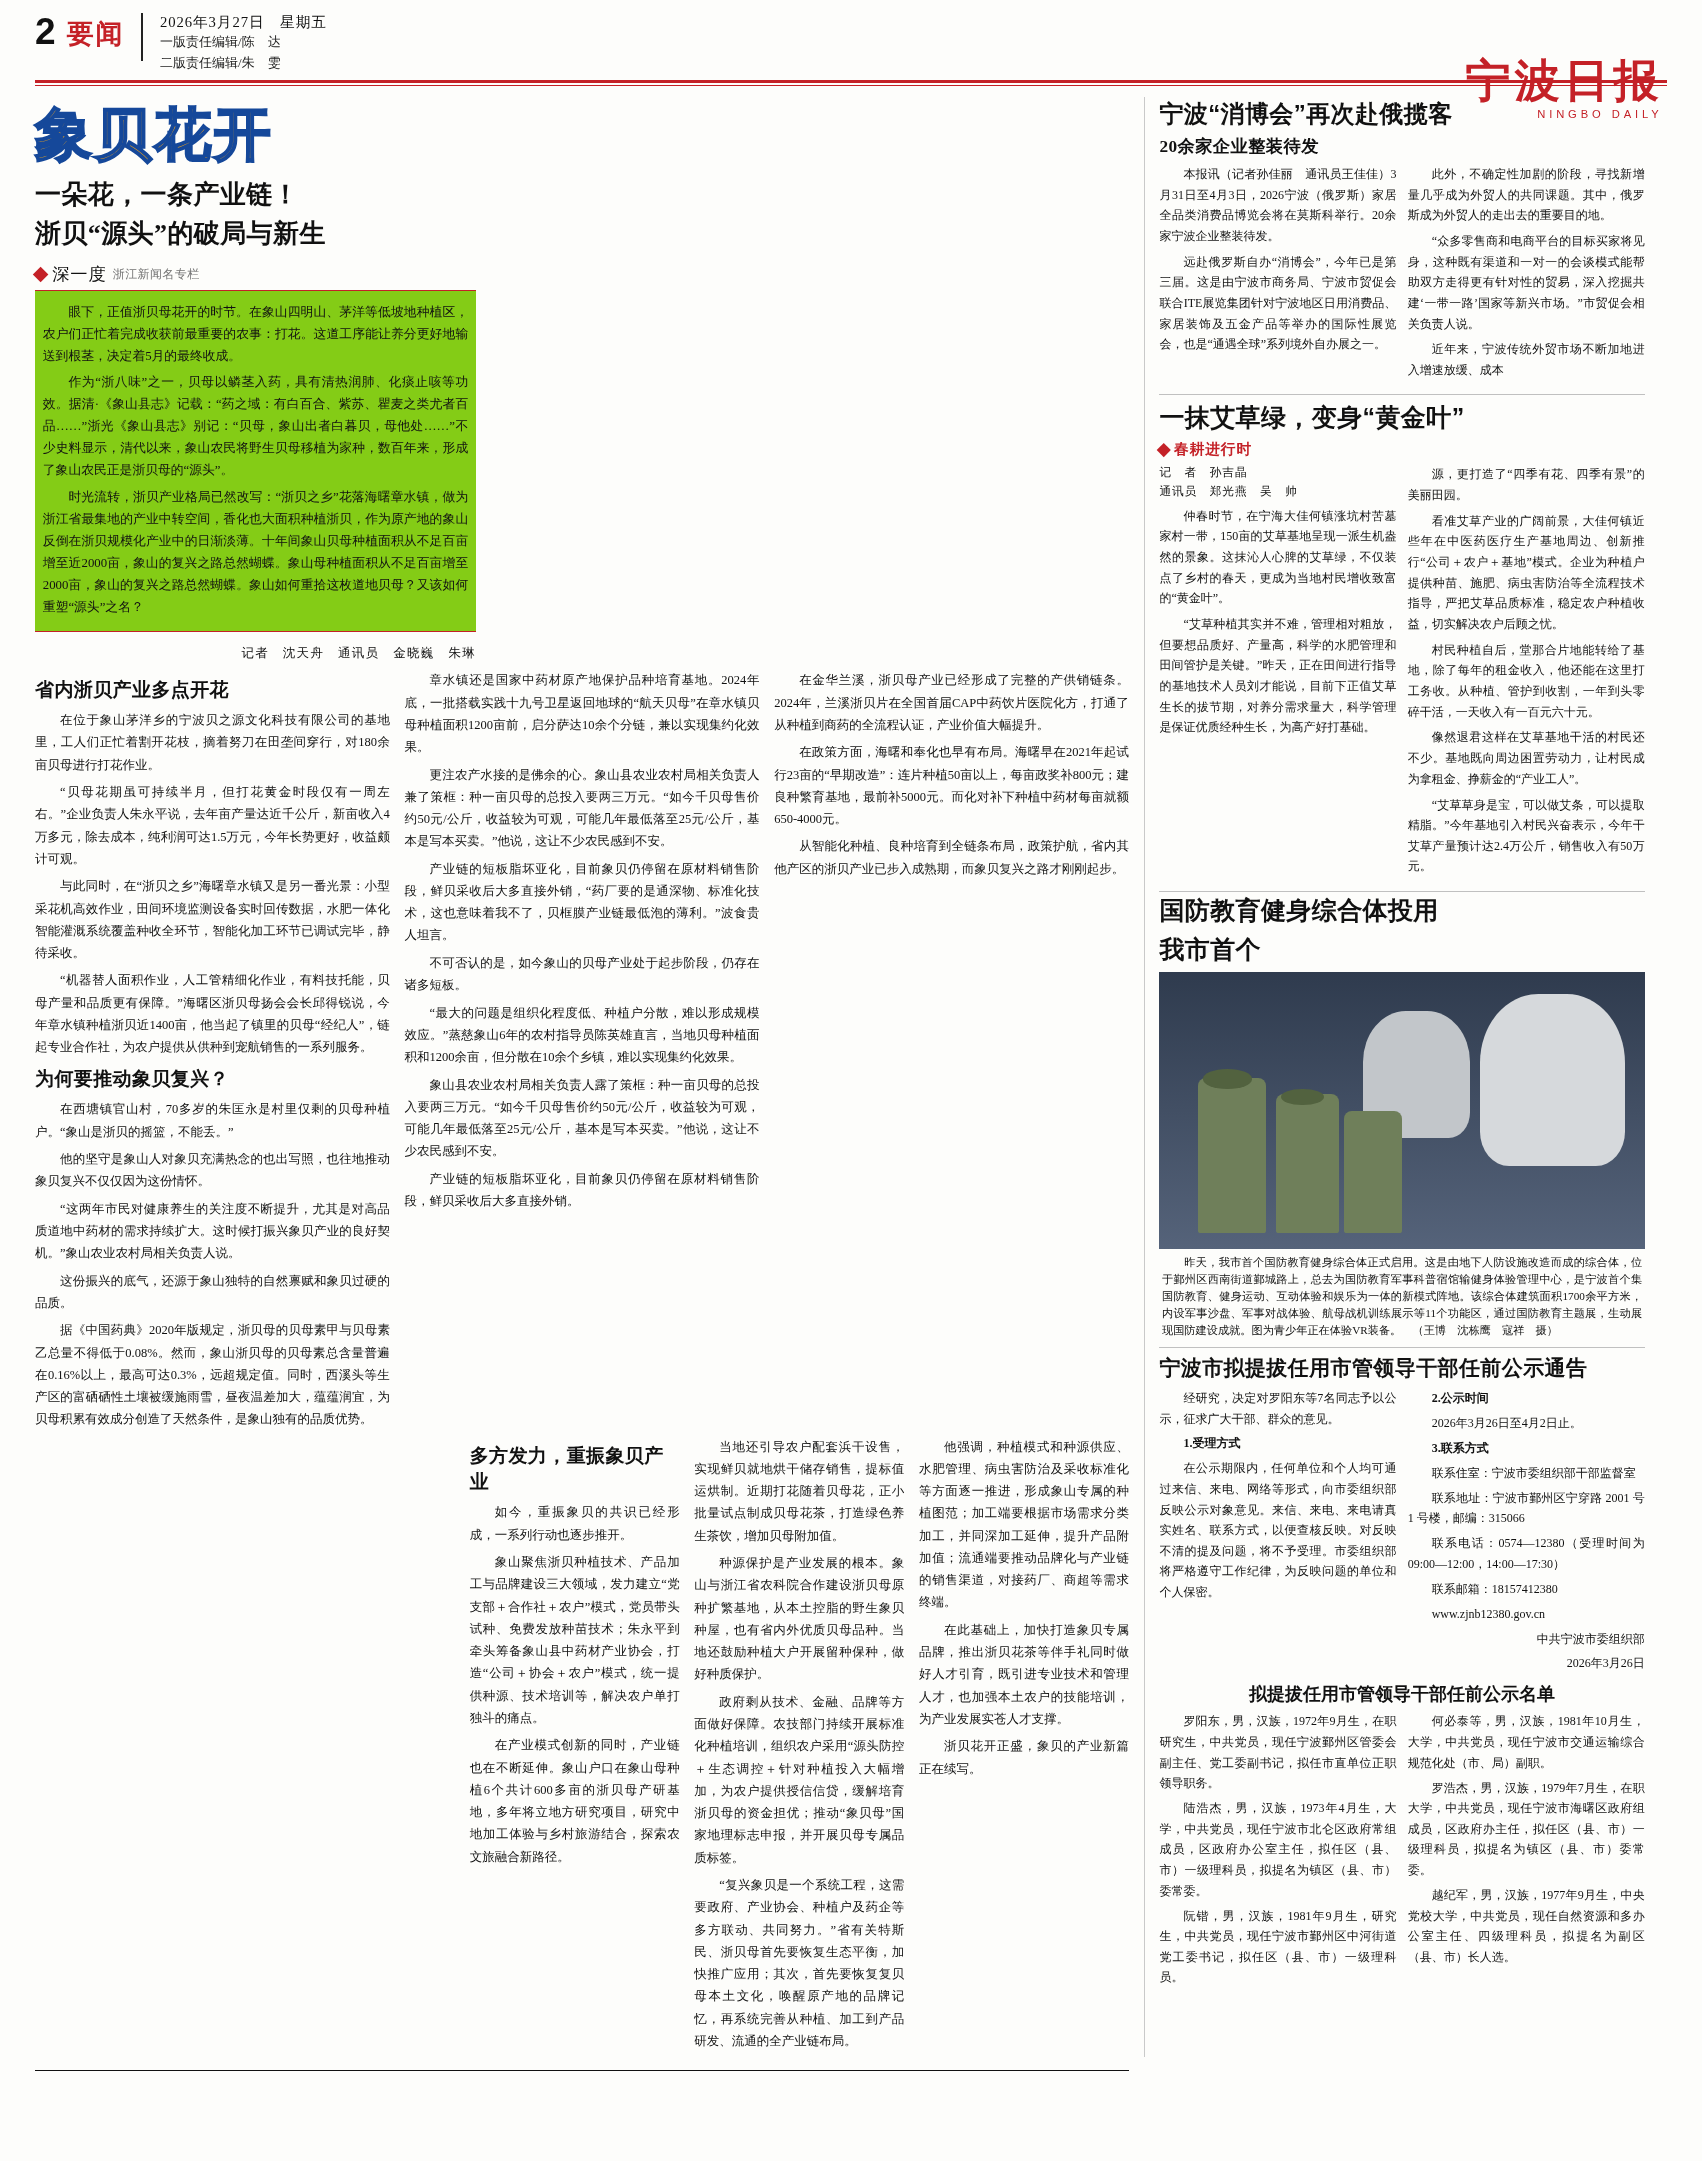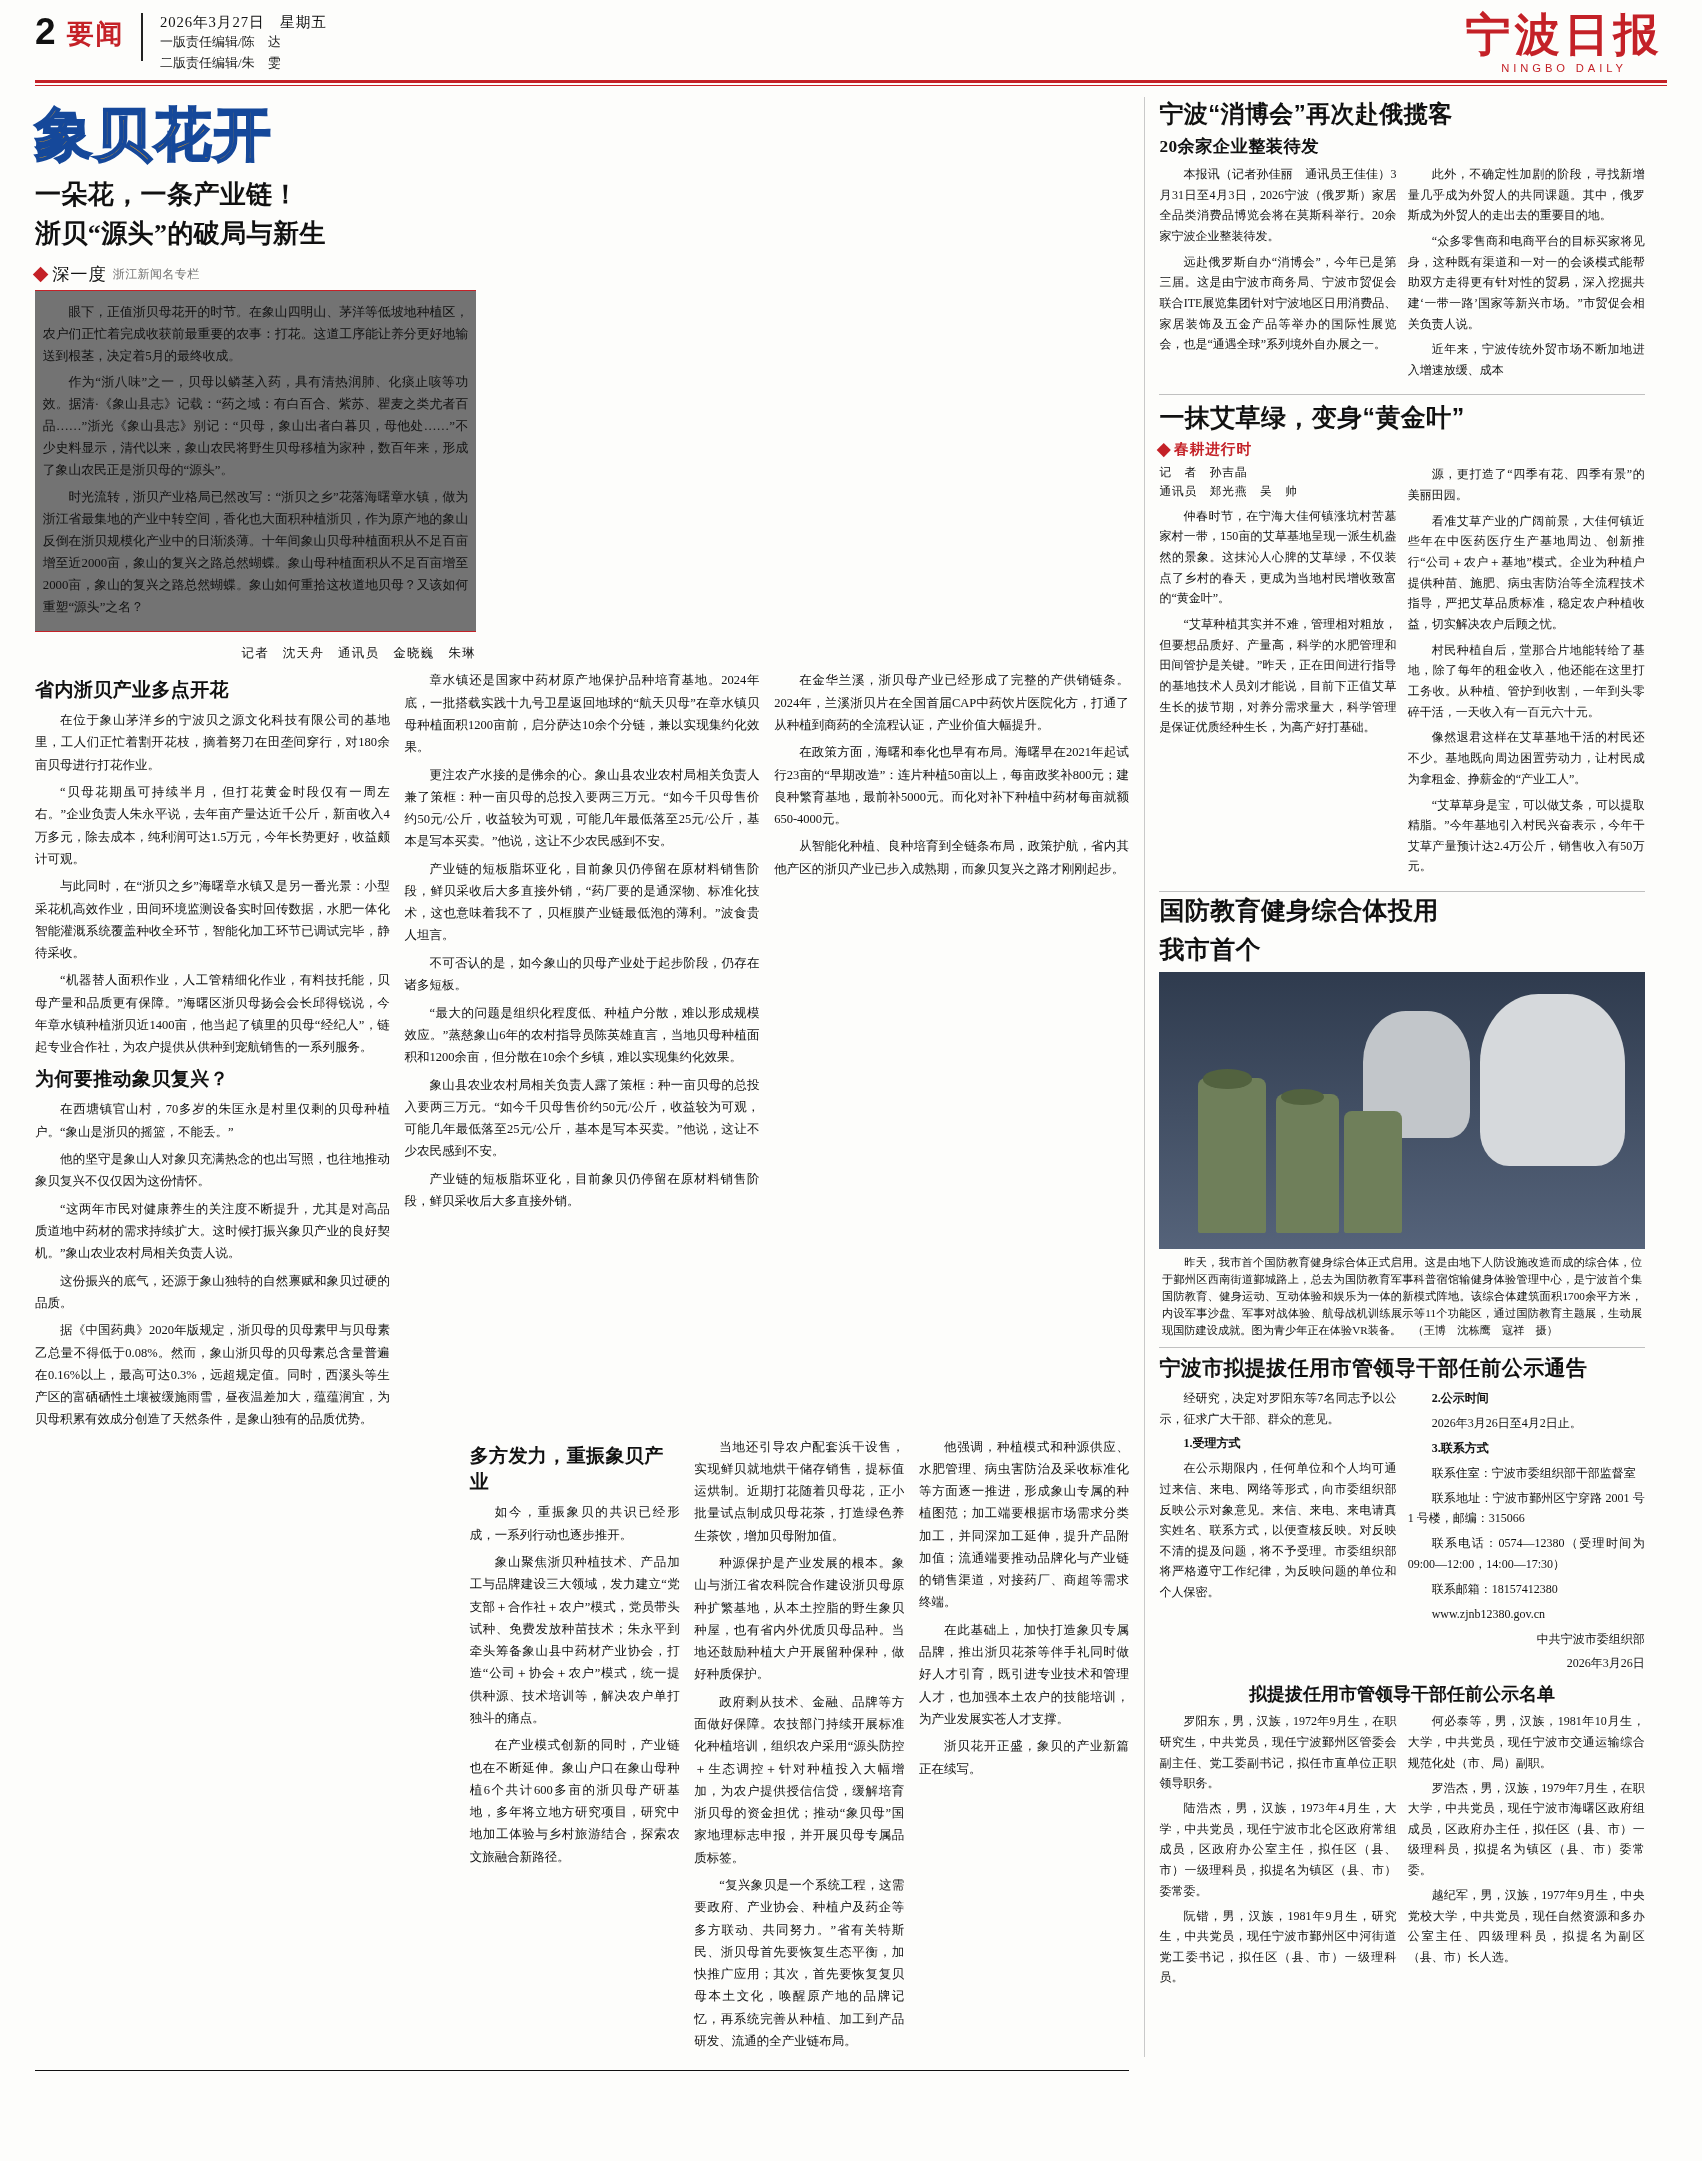--- a/index.html
+++ b/index.html
@@ -12,21 +12,21 @@
   }
   .page { position: relative; width: 1702px; height: 2643px; padding: 0 35px; }
 
   
   .masthead { display: flex; align-items: flex-start; padding-top: 13px; height: 76px; }
   .page-num { font-family: "Liberation Sans", sans-serif; font-size: 37px; font-weight: 700; color:#111; line-height: 1; margin-right: 11.2px; }
   .section-name { font-family:"Liberation Sans", sans-serif; font-size: 27px; font-weight: 700; color:#c42127; letter-spacing: 1.7px; line-height: 1.1; margin-top: 7px;}
   .mast-divider { width: 1.3px; background:#222; height: 48px; margin: 0 17.3px; }
   .mast-editors { font-size: 13px; line-height:1.6; color:#222; }
   .mast-date-line { font-size:14.7px; letter-spacing:0.9px; }
-  .mast-right { margin-left:auto; text-align:center; padding-right: 4.3px; }
+  .mast-right { margin-left:auto; text-align:right; padding-right: 4.3px; margin-top: 46px; }
   .logo-cn { font-family:"Liberation Serif", serif; font-size: 45px; font-weight: 700; color:#c42127; letter-spacing: 4.3px; line-height:1; }
   .logo-en { font-family:"Liberation Sans", sans-serif; font-size: 11.2px; letter-spacing: 3.9px; color:#c42127; margin-top:4.3px; }
   .mast-rule { height: 3px; background:#c42127; margin-top: 3.5px; }
   .mast-rule2 { height: 0.9px; background:#c42127; margin-top: 2.2px; }
 
   
   .body-wrap { display:flex; gap: 14.7px; margin-top: 11.2px; }
   .col-left { width: 1094px; }
   .col-right { width: 501px; border-left: 0.9px solid #c9c9c9; padding-left: 14.7px;}
 
@@ -40,21 +40,21 @@
     line-height: 1.05; margin: 7.8px 0 0 0;
   }
   .sub-title { font-size: 26px; font-weight:700; line-height:1.45; margin-top: 11.2px; letter-spacing:0.4px;}
 
   .tag-row { display:flex; align-items:center; gap: 6px; margin: 9.5px 0 4.3px; }
   .tag-mark { width: 11.2px; height: 11.2px; background:#c42127; transform: rotate(45deg); }
   .tag-main { font-family:"Liberation Sans", sans-serif; font-size:17.3px; font-weight:400; letter-spacing:0.9px; }
   .tag-sub { font-size: 12px; color:#737373; letter-spacing:0.4px; }
   .box-note {
     border-top: 1.3px solid #c42127; border-bottom: 1.3px solid #c42127;
-    background: #737373; padding: 9.5px 7.8px; font-size: 12.8px; line-height: 1.72;
+    background: #84cc16; padding: 9.5px 7.8px; font-size: 12.8px; line-height: 1.72;
     text-indent: 2em; text-align: justify;
   }
   .box-note p { margin: 0 0 4.3px; }
   .byline { font-size: 12.5px; text-align:right; margin-top: 13px; letter-spacing: 1.3px; }
 
   .lead-photo { width: 627px; }
   .photo { background: linear-gradient(#8aa98c, #5d7f57); position:relative; overflow:hidden; }
   .photo .sky { position:absolute; left:0; right:0; top:0; height:18%; background:linear-gradient(#b9c5c3,#93a79b); }
   .photo .hill { position:absolute; left:0; right:0; top:8%; height:34%; background:#4e6b4b; border-radius: 50% 50% 0 0 / 60% 60% 0 0; }
   .photo .hill2 { position:absolute; left:-10%; width:70%; top:14%; height:26%; background:#5c7753; border-radius: 50% 50% 0 0 / 70% 70% 0 0; }

